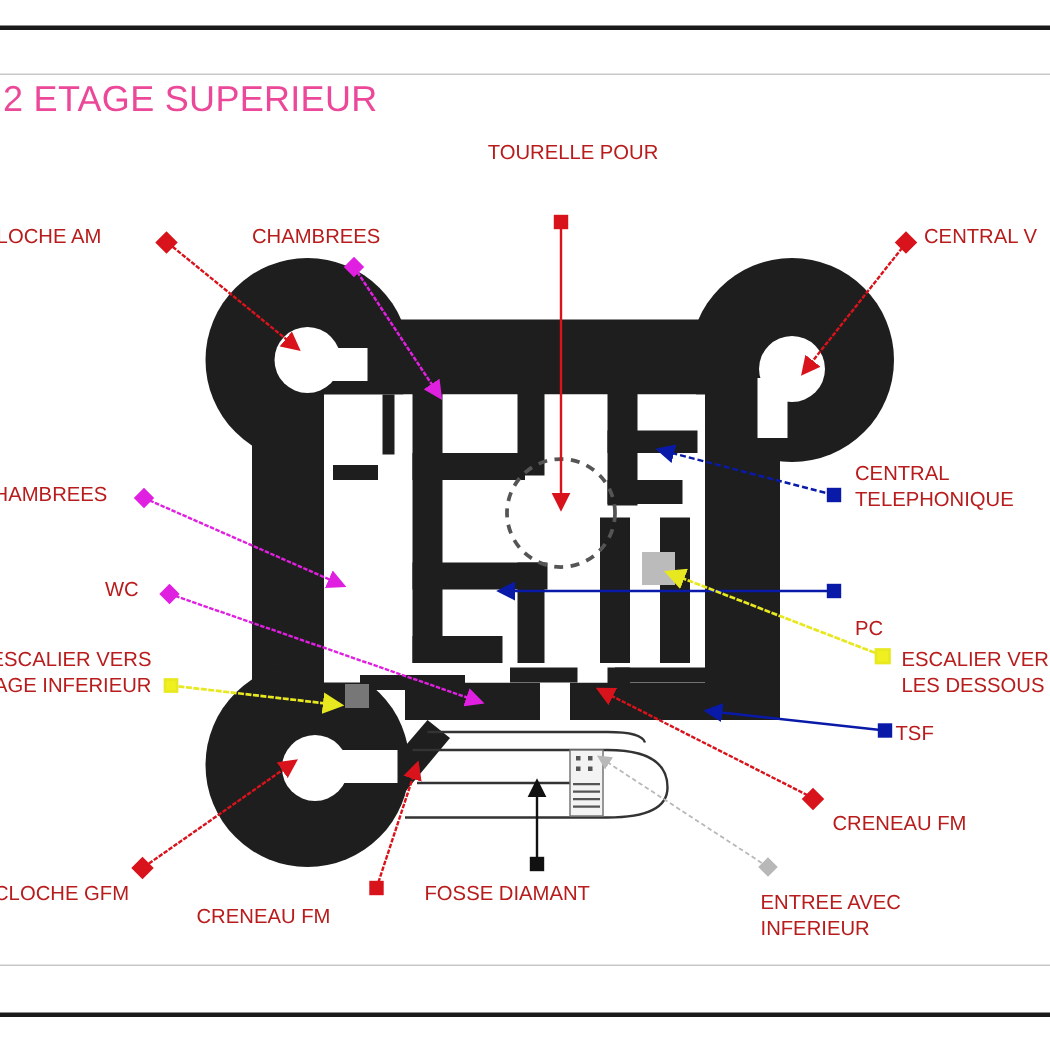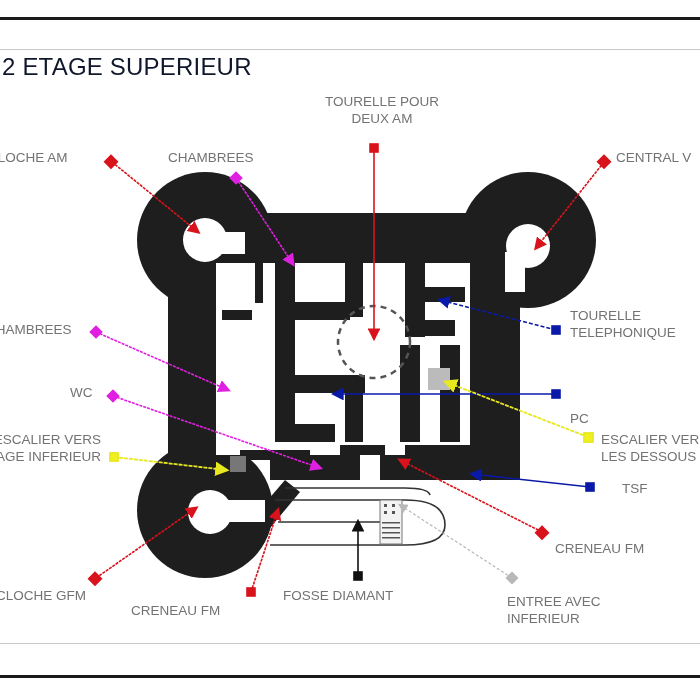--- a/index.html
+++ b/index.html
@@ -1,22 +1,22 @@
 <!DOCTYPE html>
 <html><head>
 <meta charset="utf-8">
 <style>
   html, body { margin:0; padding:0; background:#ffffff; }
   body { width:700px; height:700px; position:relative; overflow:hidden; font-family:"Liberation Sans", sans-serif; }
   .rule-top { position:absolute; left:0; top:17px; width:700px; height:3px; background:#1a1a1a; }
   .rule-thin-top { position:absolute; left:0; top:49px; width:700px; height:1px; background:#c8c8c8; }
   .rule-thin-bot { position:absolute; left:0; top:643px; width:700px; height:1px; background:#c8c8c8; }
   .rule-bot { position:absolute; left:0; top:675px; width:700px; height:3px; background:#1a1a1a; }
-  .title { position:absolute; left:2px; top:53px; font-size:24px; color:#0f172a; letter-spacing:0.2px; white-space:nowrap; }
-  .label { position:absolute; font-size:13.5px; color:#737373; line-height:17px; white-space:nowrap; }
+  .title { position:absolute; left:2px; top:53px; font-size:24px; color:#ec4899; letter-spacing:0.2px; white-space:nowrap; }
+  .label { position:absolute; font-size:13.5px; color:#b91c1c; line-height:17px; white-space:nowrap; }
   .label.center { text-align:center; }
   svg.plan { position:absolute; left:0; top:0; }
 </style>
 </head>
 <body>
 
 <div class="rule-top"></div>
 <div class="rule-thin-top"></div>
 
 <div class="title">2 ETAGE SUPERIEUR</div>
@@ -165,41 +165,40 @@
   </g>
 
   <g stroke="#111" stroke-width="1.6" fill="#111">
     <line x1="358" y1="574" x2="358" y2="522" marker-end="url(#arrBlack)"></line>
     <rect x="354" y="572" width="8" height="8"></rect>
   </g>
 </svg>
 
 <div class="label center" style="left:312px;top:93px;width:140px;">
   <div>TOURELLE POUR</div>
-  <div>DEUX AM</div>
 </div>
 <div class="label" style="left:-12px;top:149px;">CLOCHE AM</div>
 <div class="label" style="left:168px;top:149px;">CHAMBREES</div>
 <div class="label" style="left:616px;top:149px;">CENTRAL V</div>
 <div class="label" style="left:-14px;top:321px;">CHAMBREES</div>
 <div class="label" style="left:570px;top:307px;">
-  <div>TOURELLE</div>
+  <div>CENTRAL</div>
   <div>TELEPHONIQUE</div>
 </div>
 <div class="label" style="left:70px;top:384px;text-align:right;">WC</div>
 <div class="label" style="left:570px;top:384px;margin-top:26px;">PC</div>
 <div class="label" style="right:599px;top:431px;text-align:right;">
   <div>ESCALIER VERS</div>
   <div>ETAGE INFERIEUR</div>
 </div>
 <div class="label" style="left:601px;top:431px;">
   <div>ESCALIER VERS</div>
   <div>LES DESSOUS</div>
 </div>
-<div class="label" style="left:622px;top:480px;">TSF</div>
+<div class="label" style="left:597px;top:480px;">TSF</div>
 <div class="label" style="left:555px;top:540px;">CRENEAU FM</div>
 <div class="label" style="left:-4px;top:587px;">CLOCHE GFM</div>
 <div class="label" style="left:131px;top:602px;">CRENEAU FM</div>
 <div class="label" style="left:283px;top:587px;text-align:center;">FOSSE DIAMANT</div>
 <div class="label" style="left:507px;top:593px;">
   <div>ENTREE AVEC</div>
   <div>INFERIEUR</div>
 </div>
 
 <div class="rule-thin-bot"></div>

